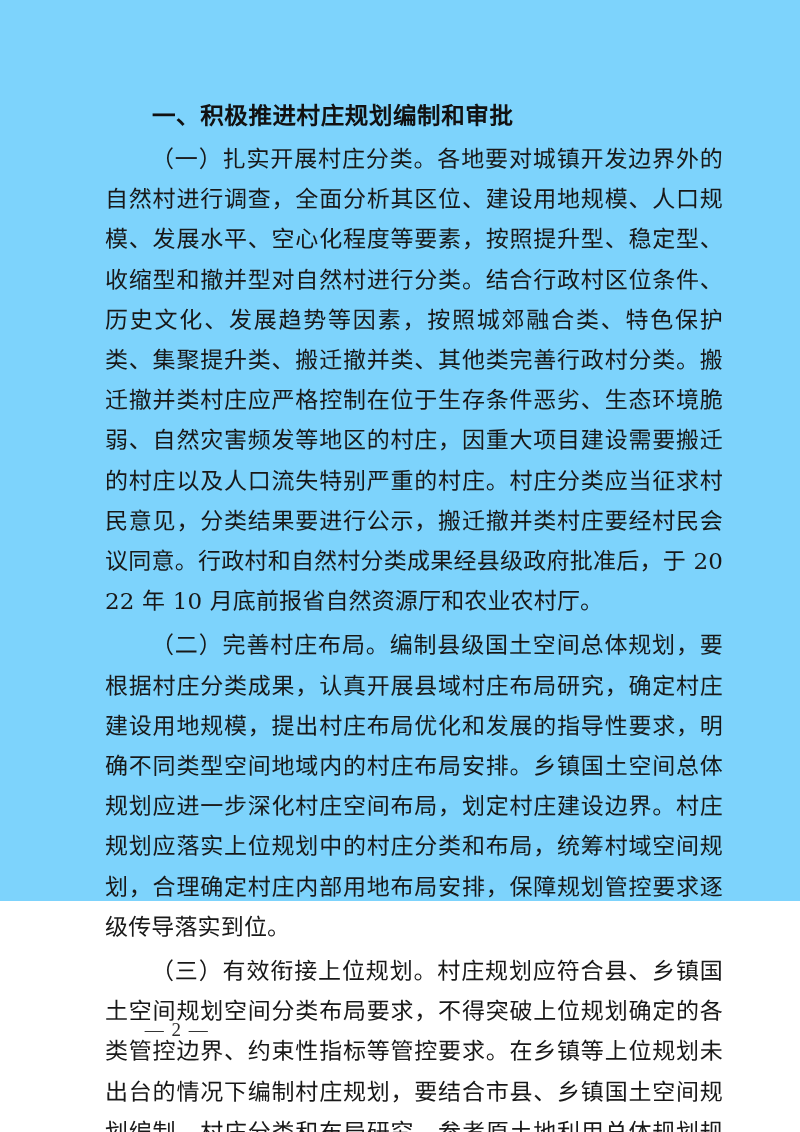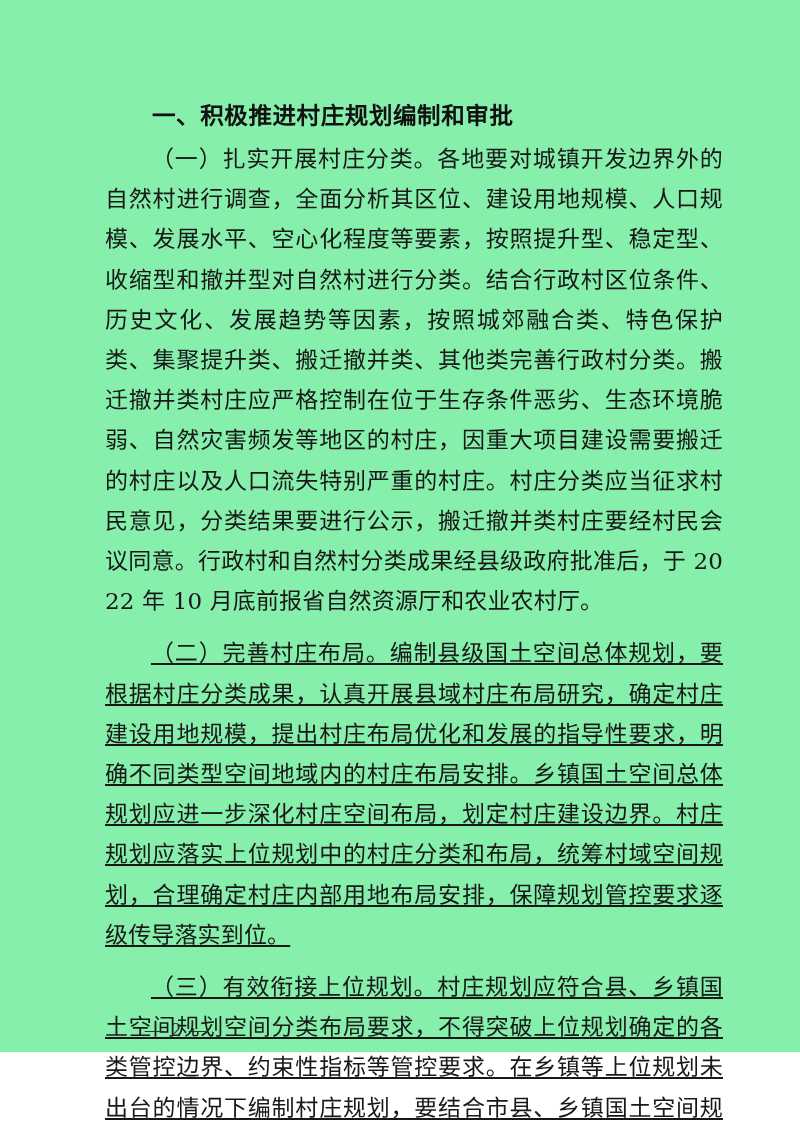--- a/index.html
+++ b/index.html
@@ -15,22 +15,22 @@
     overflow: hidden;
     font-family: "DejaVu Serif", "Liberation Serif", serif;
     color: #000000;
     -webkit-font-smoothing: antialiased;
   }
 
   .page {
     position: absolute;
     inset: 0;
     width: 800px;
-    height: 1052px;
-    background: #86efac;
+    height: 901px;
+    background: #7dd3fc;
   }
 
   .content {
     position: absolute;
     left: 105px;
     top: 96px;
     width: 618px;
   }
 
   
@@ -55,22 +55,21 @@
     text-indent: 2em;
     margin: 0;
     text-align: justify;
     text-justify: inter-character;
     color: #181818;
     word-break: break-all;
     white-space: pre-wrap;
   }
 
   .para + .para {
-    margin-top: 12px;
-    text-decoration: underline;
+    margin-top: 4px;
   }
 
   .page-number {
     position: absolute;
     left: 132px;
     top: 1018px;
     width: 90px;
     text-align: center;
     font-family: "Liberation Serif", "DejaVu Serif", serif;
     font-size: 19px;

